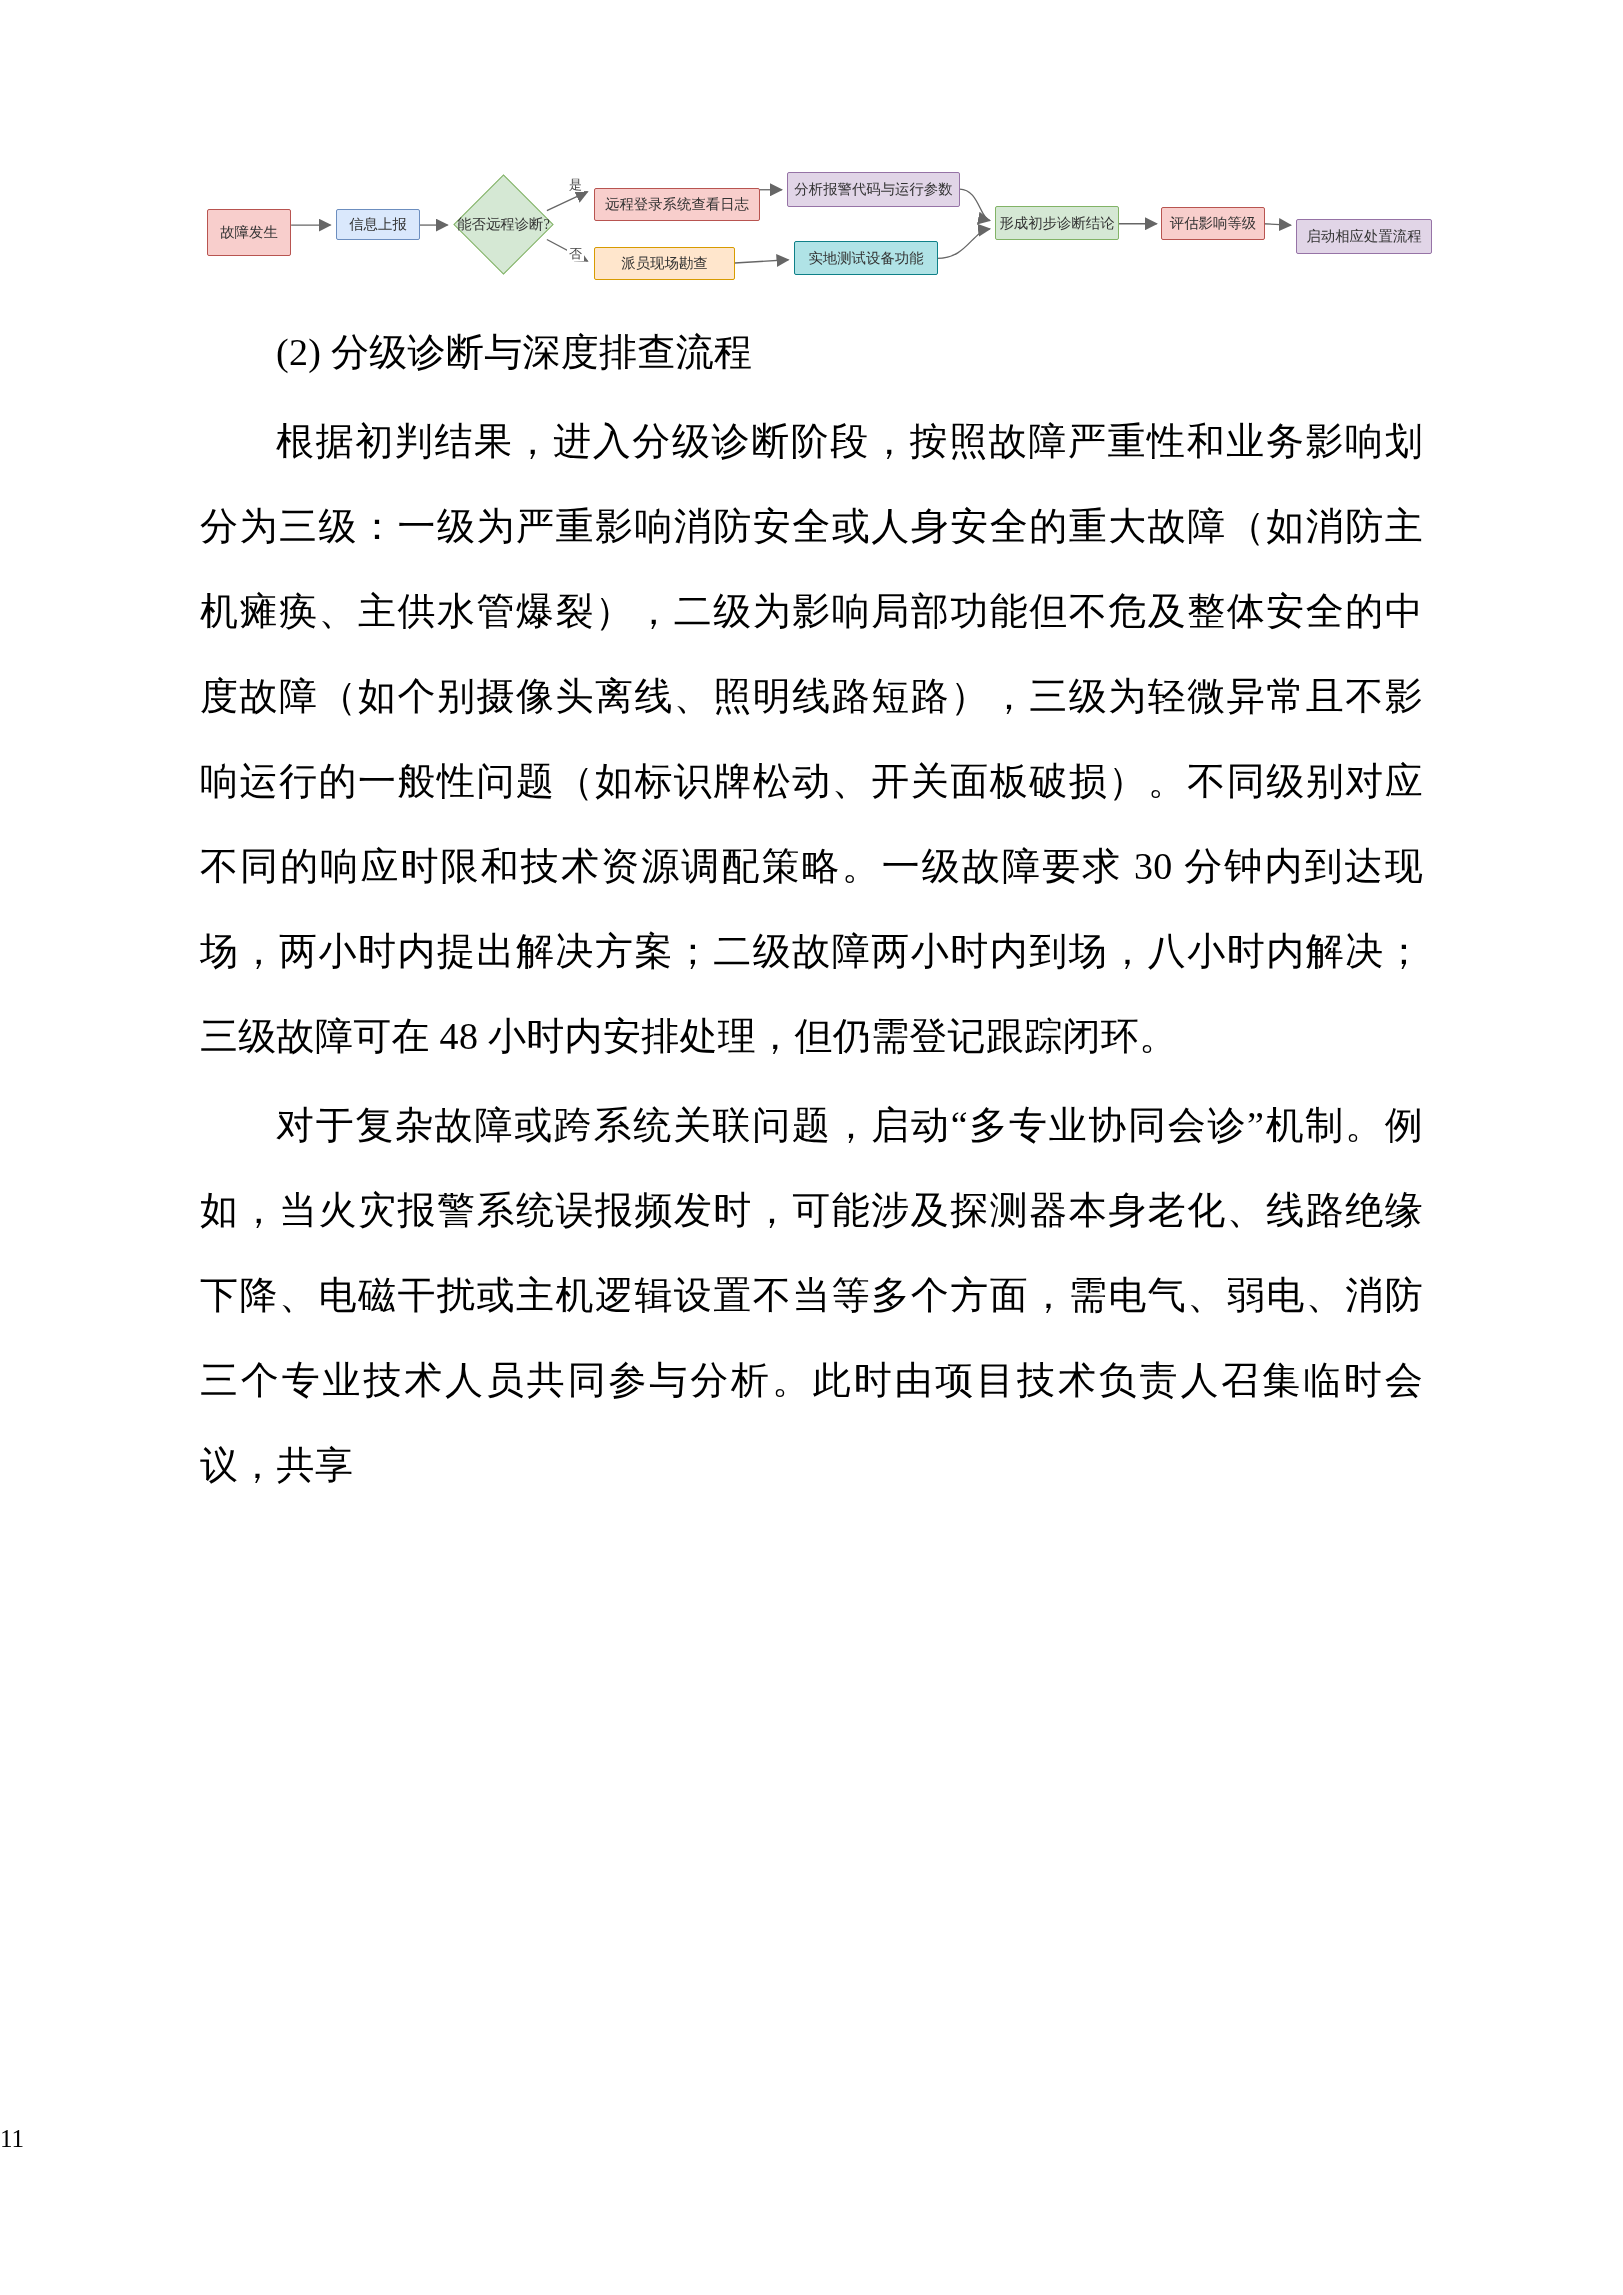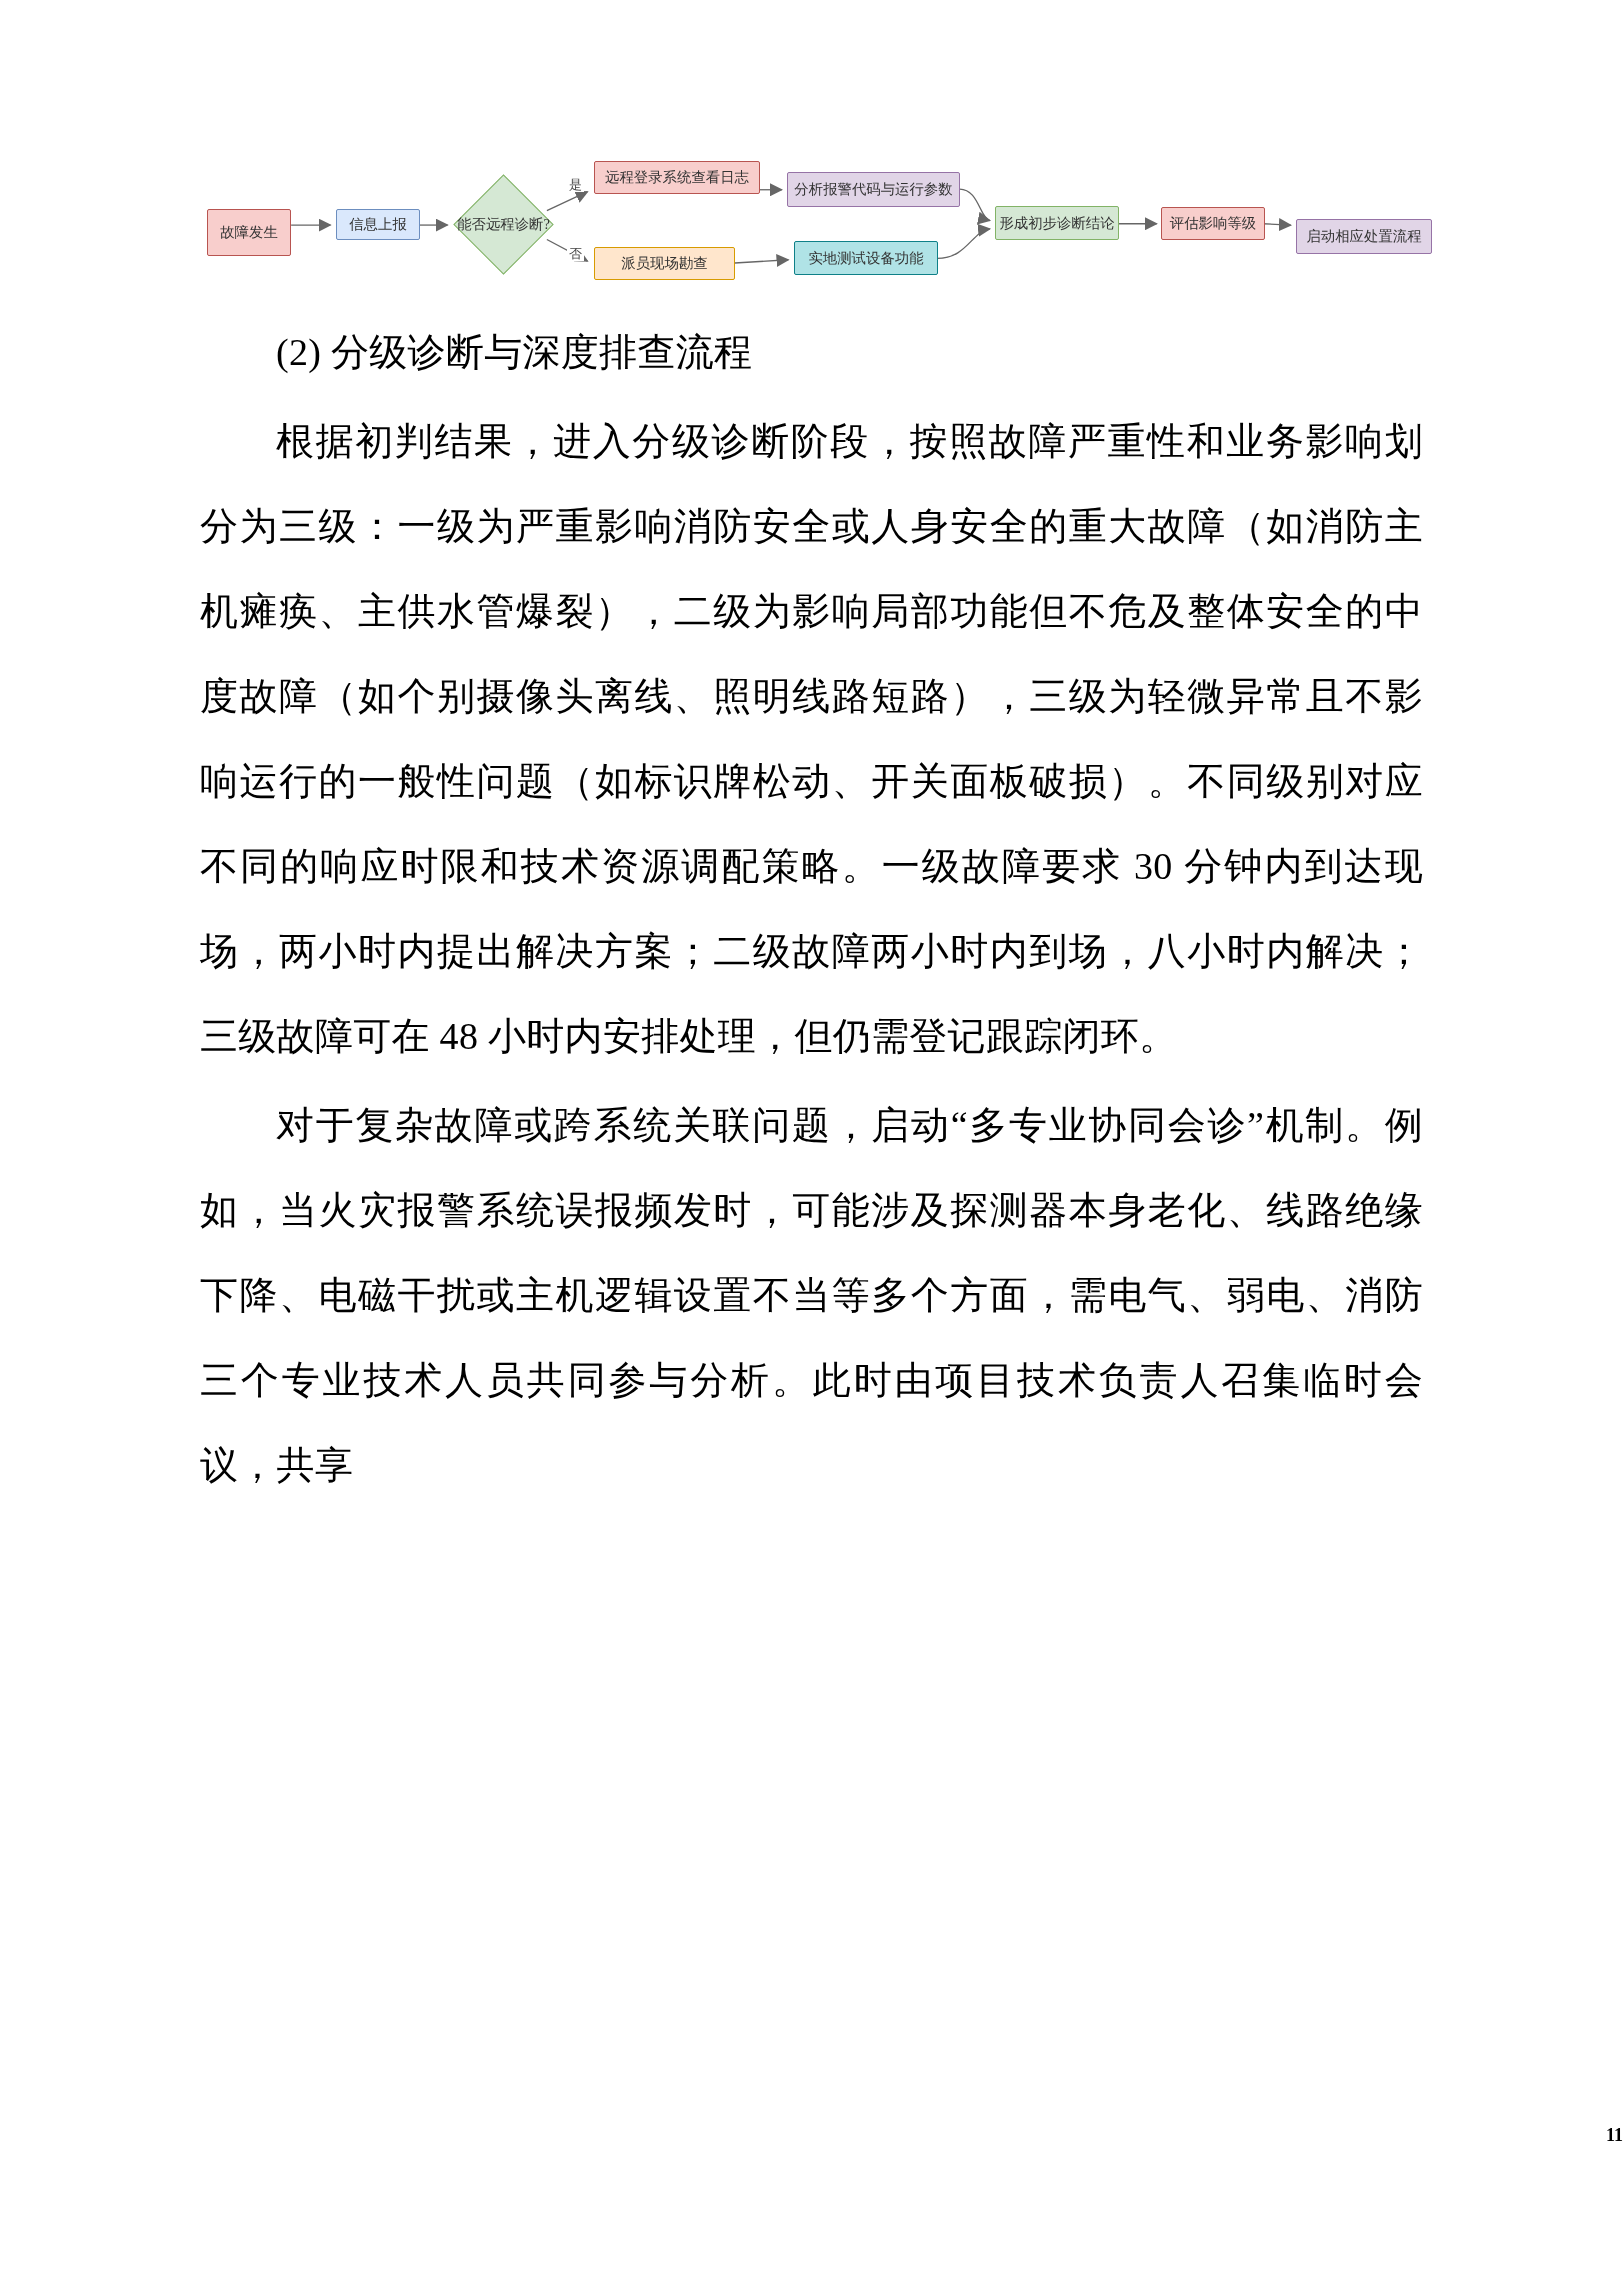--- a/index.html
+++ b/index.html
@@ -28,21 +28,21 @@
     border-radius:2px;
     font-family:"Liberation Sans","DejaVu Sans",sans-serif;
     font-size:14.4px;
     line-height:1.15;
     color:#333;
     text-align:center;
     padding:1.3px 2.6px;
   }
   .n0{left:207px;top:209px;width:84px;height:47px;}
   .n1{left:336px;top:209px;width:84px;height:31px;}
-  .n3{left:594px;top:161px;width:166px;height:33px;}
+  .n3{left:594px;top:188px;width:166px;height:33px;}
   .n4{left:787px;top:172px;width:173px;height:35px;}
   .n5{left:594px;top:247px;width:141px;height:33px;}
   .n6{left:794px;top:241px;width:144px;height:34px;}
   .n7{left:995px;top:206px;width:124px;height:34px;}
   .n8{left:1161px;top:207px;width:104px;height:33px;}
   .n9{left:1296px;top:219px;width:136px;height:35px;}
 
   .diamond-wrap{
     position:absolute;
     left:452px;top:175px;width:103px;height:98px;
@@ -82,23 +82,22 @@
     font-size:38px;
     line-height:85px;
     text-align:justify;
     text-indent:2em;
     letter-spacing:0.3px;
   }
   .page-number{
     position:absolute;
     left:0;top:2125px;
     width:100%;
-    text-align:right;
-    font-size:18px;
-    font-weight:bold;
+    text-align:left;
+    font-size:25px;
   }
 </style>
 </head>
 <body>
 
 <div class="page">
 
   <div class="flowchart">
 
     <svg class="flow-svg" viewBox="0 0 2481 460" xmlns="http://www.w3.org/2000/svg">

